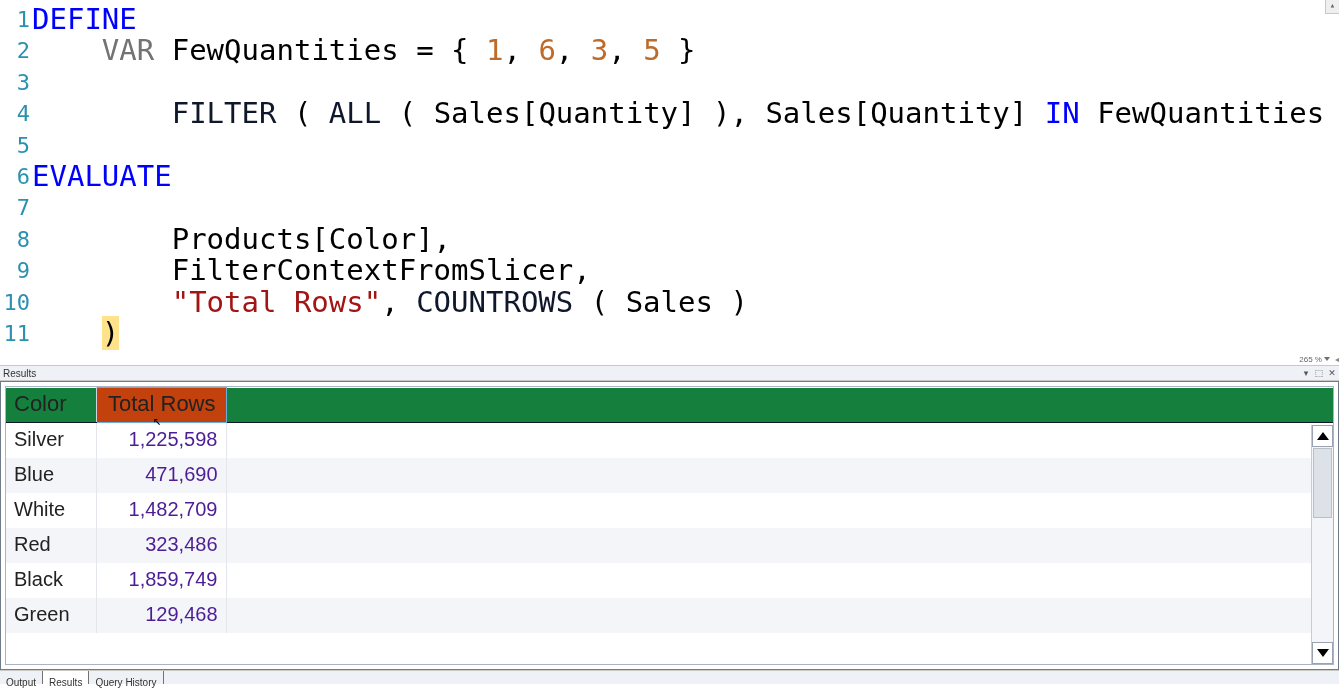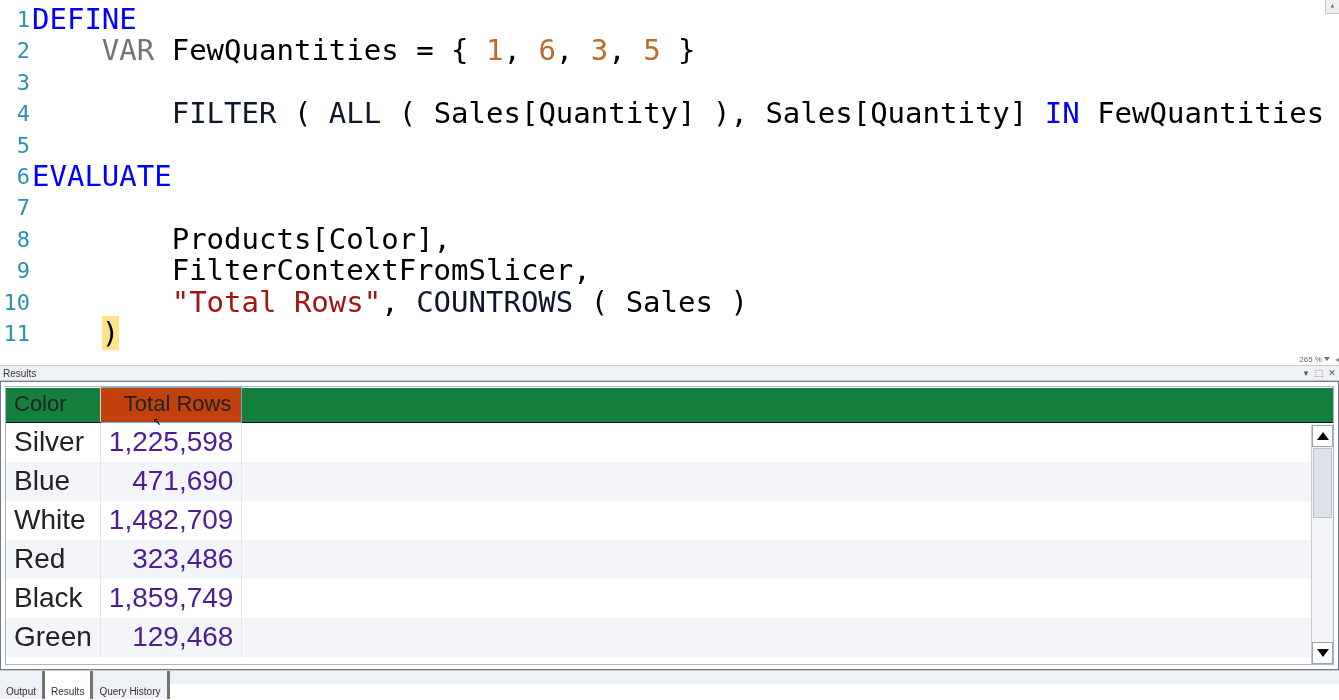--- a/index.html
+++ b/index.html
@@ -139,21 +139,21 @@
   }
   table.results th.sel {
     background: #c2410c;
     border:1px solid #6aaedb;
     text-align:right;
   }
   table.results th.spacer{
     border-right:none;
   }
   table.results td {
-    font-size: 28px;
+    font-size: 20px;
     padding: 3px 8px 4px 8px;
     border-right: 1px solid #e3e7ec;
     color: #222;
     white-space: nowrap;
     height:35px;
     margin-top:20px;
   }
   table.results td.num { text-align: right; color:#4c1d95;}
   table.results tr:nth-child(odd) td { background:#ffffff; }
   table.results tr:nth-child(even) td { background:#f3f5f8; }
@@ -185,22 +185,22 @@
   
   .bottom-tabs{
     height: 14px;
     background:#eef1f5;
     border-top:1px solid #c9c9c9;
     font-family:"Segoe UI",sans-serif;
     font-size:10px;
     display:flex;
   }
   .bottom-tabs .tab{
-    padding:14px 6px;
-    border-right:3px solid #737373;
+    padding:5px 6px;
+    border-right:1px solid #737373;
     line-height:13px;
     color:#333;
     background:#eef1f5;
     text-align:right;
   }
   .bottom-tabs .tab.active{
     background:#fff;
   }
 </style>
 </head>

